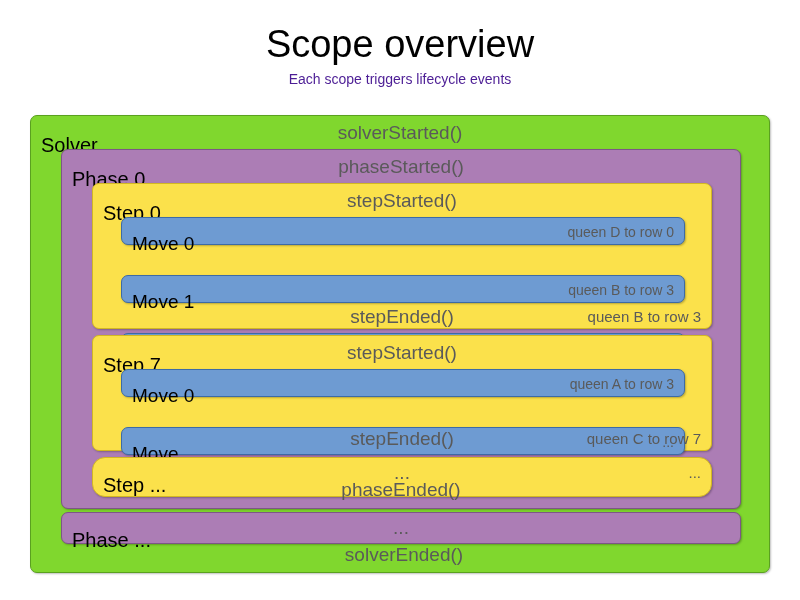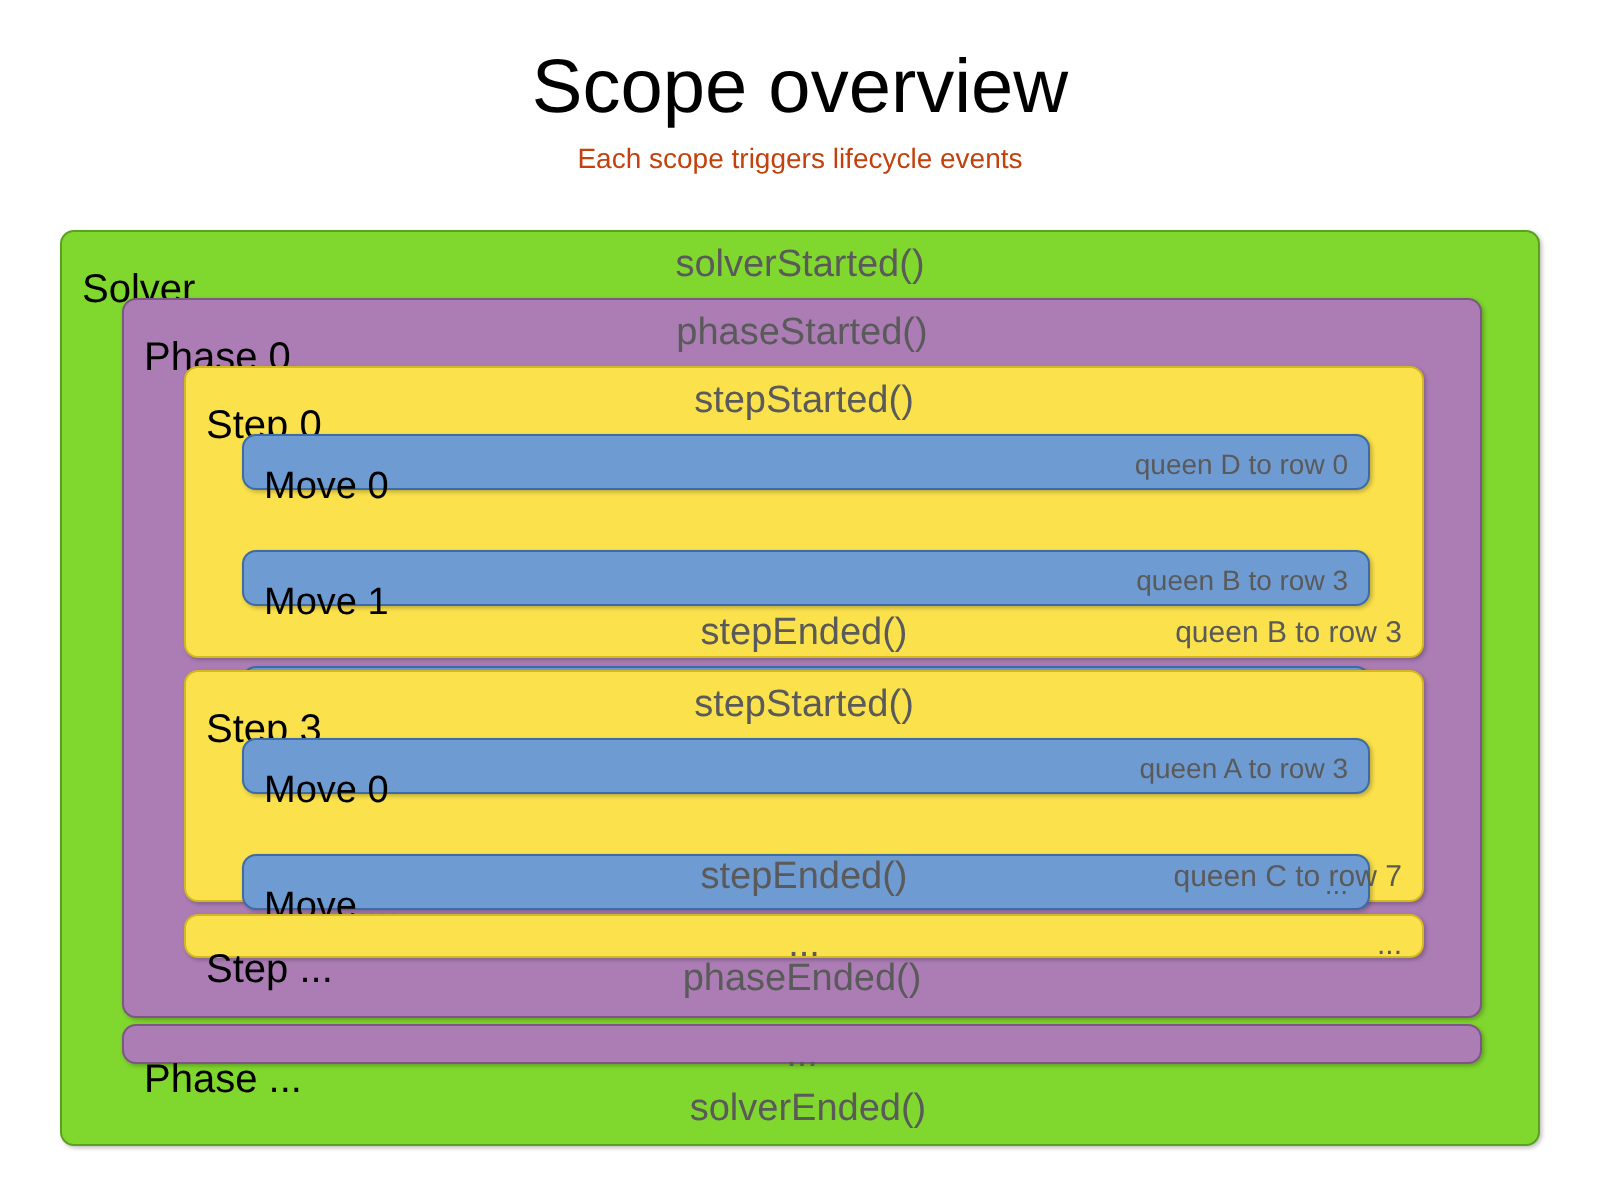--- a/index.html
+++ b/index.html
@@ -24,21 +24,21 @@
   #doc-title {
     font-size: 38px;
     font-weight: normal;
     color: #000000;
     line-height: 44px;
     letter-spacing: 0px;
   }
   #doc-subtitle {
     font-size: 14px;
     font-weight: normal;
-    color: #c2410c;
+    color: #4c1d95;
     line-height: 18px;
     margin-top: 4px;
   }
 
   
   .scope {
     position: absolute;
     box-sizing: border-box;
     border-radius: 7px;
     border: 1px solid rgba(60,60,60,0.55);
@@ -140,52 +140,52 @@
 
       <div class="row footer" style="position:absolute; left:0; top:118px; width:100%;">
         <span class="event">stepEnded()</span>
         <span class="detail">queen B to row 3</span>
       </div>
     </div>
 
     <div class="scope scope-step" style="left:30px; top:185px; width:620px; height:116px;">
 
       <div class="row" style="position:absolute; left:0; top:2px; width:100%;">
-        <span class="name">Step 3</span>
+        <span class="name">Step 7</span>
         <span class="event">stepStarted()</span>
       </div>
 
       <div class="scope scope-move row move-row" style="left:28px; top:33px; width:564px; height:28px;">
         <span class="name">Move 0</span>
         <span class="detail">queen A to row 3</span>
       </div>
 
       <div class="scope scope-move row move-row" style="left:28px; top:63px; width:564px; height:28px;">
         <span class="name">Move ...</span>
         <span class="detail dots">...</span>
       </div>
 
       <div class="row footer" style="position:absolute; left:0; top:88px; width:100%;">
         <span class="event">stepEnded()</span>
         <span class="detail">queen C to row 7</span>
       </div>
     </div>
 
-    <div class="scope scope-step row" style="left:30px; top:307px; width:620px; height:22px;">
+    <div class="scope scope-step row" style="left:30px; top:307px; width:620px; height:40px;border-radius:13px;">
       <span class="name">Step ...</span>
       <span class="event dots">...</span>
       <span class="detail dots">...</span>
     </div>
 
     <div class="row footer" style="position:absolute; left:0; top:325px; width:100%;">
       <span class="event">phaseEnded()</span>
     </div>
   </div>
 
-  <div class="scope scope-phase row" style="left:30px; top:396px; width:680px; height:20px;text-decoration:underline;">
+  <div class="scope scope-phase row" style="left:30px; top:396px; width:680px; height:32px;text-decoration:underline;">
     <span class="name">Phase ...</span>
     <span class="event dots">...</span>
   </div>
 
   <div class="row footer" style="position:absolute; left:4px; top:424px; width:100%;">
     <span class="event">solverEnded()</span>
   </div>
 </div>
 
 </body></html>

